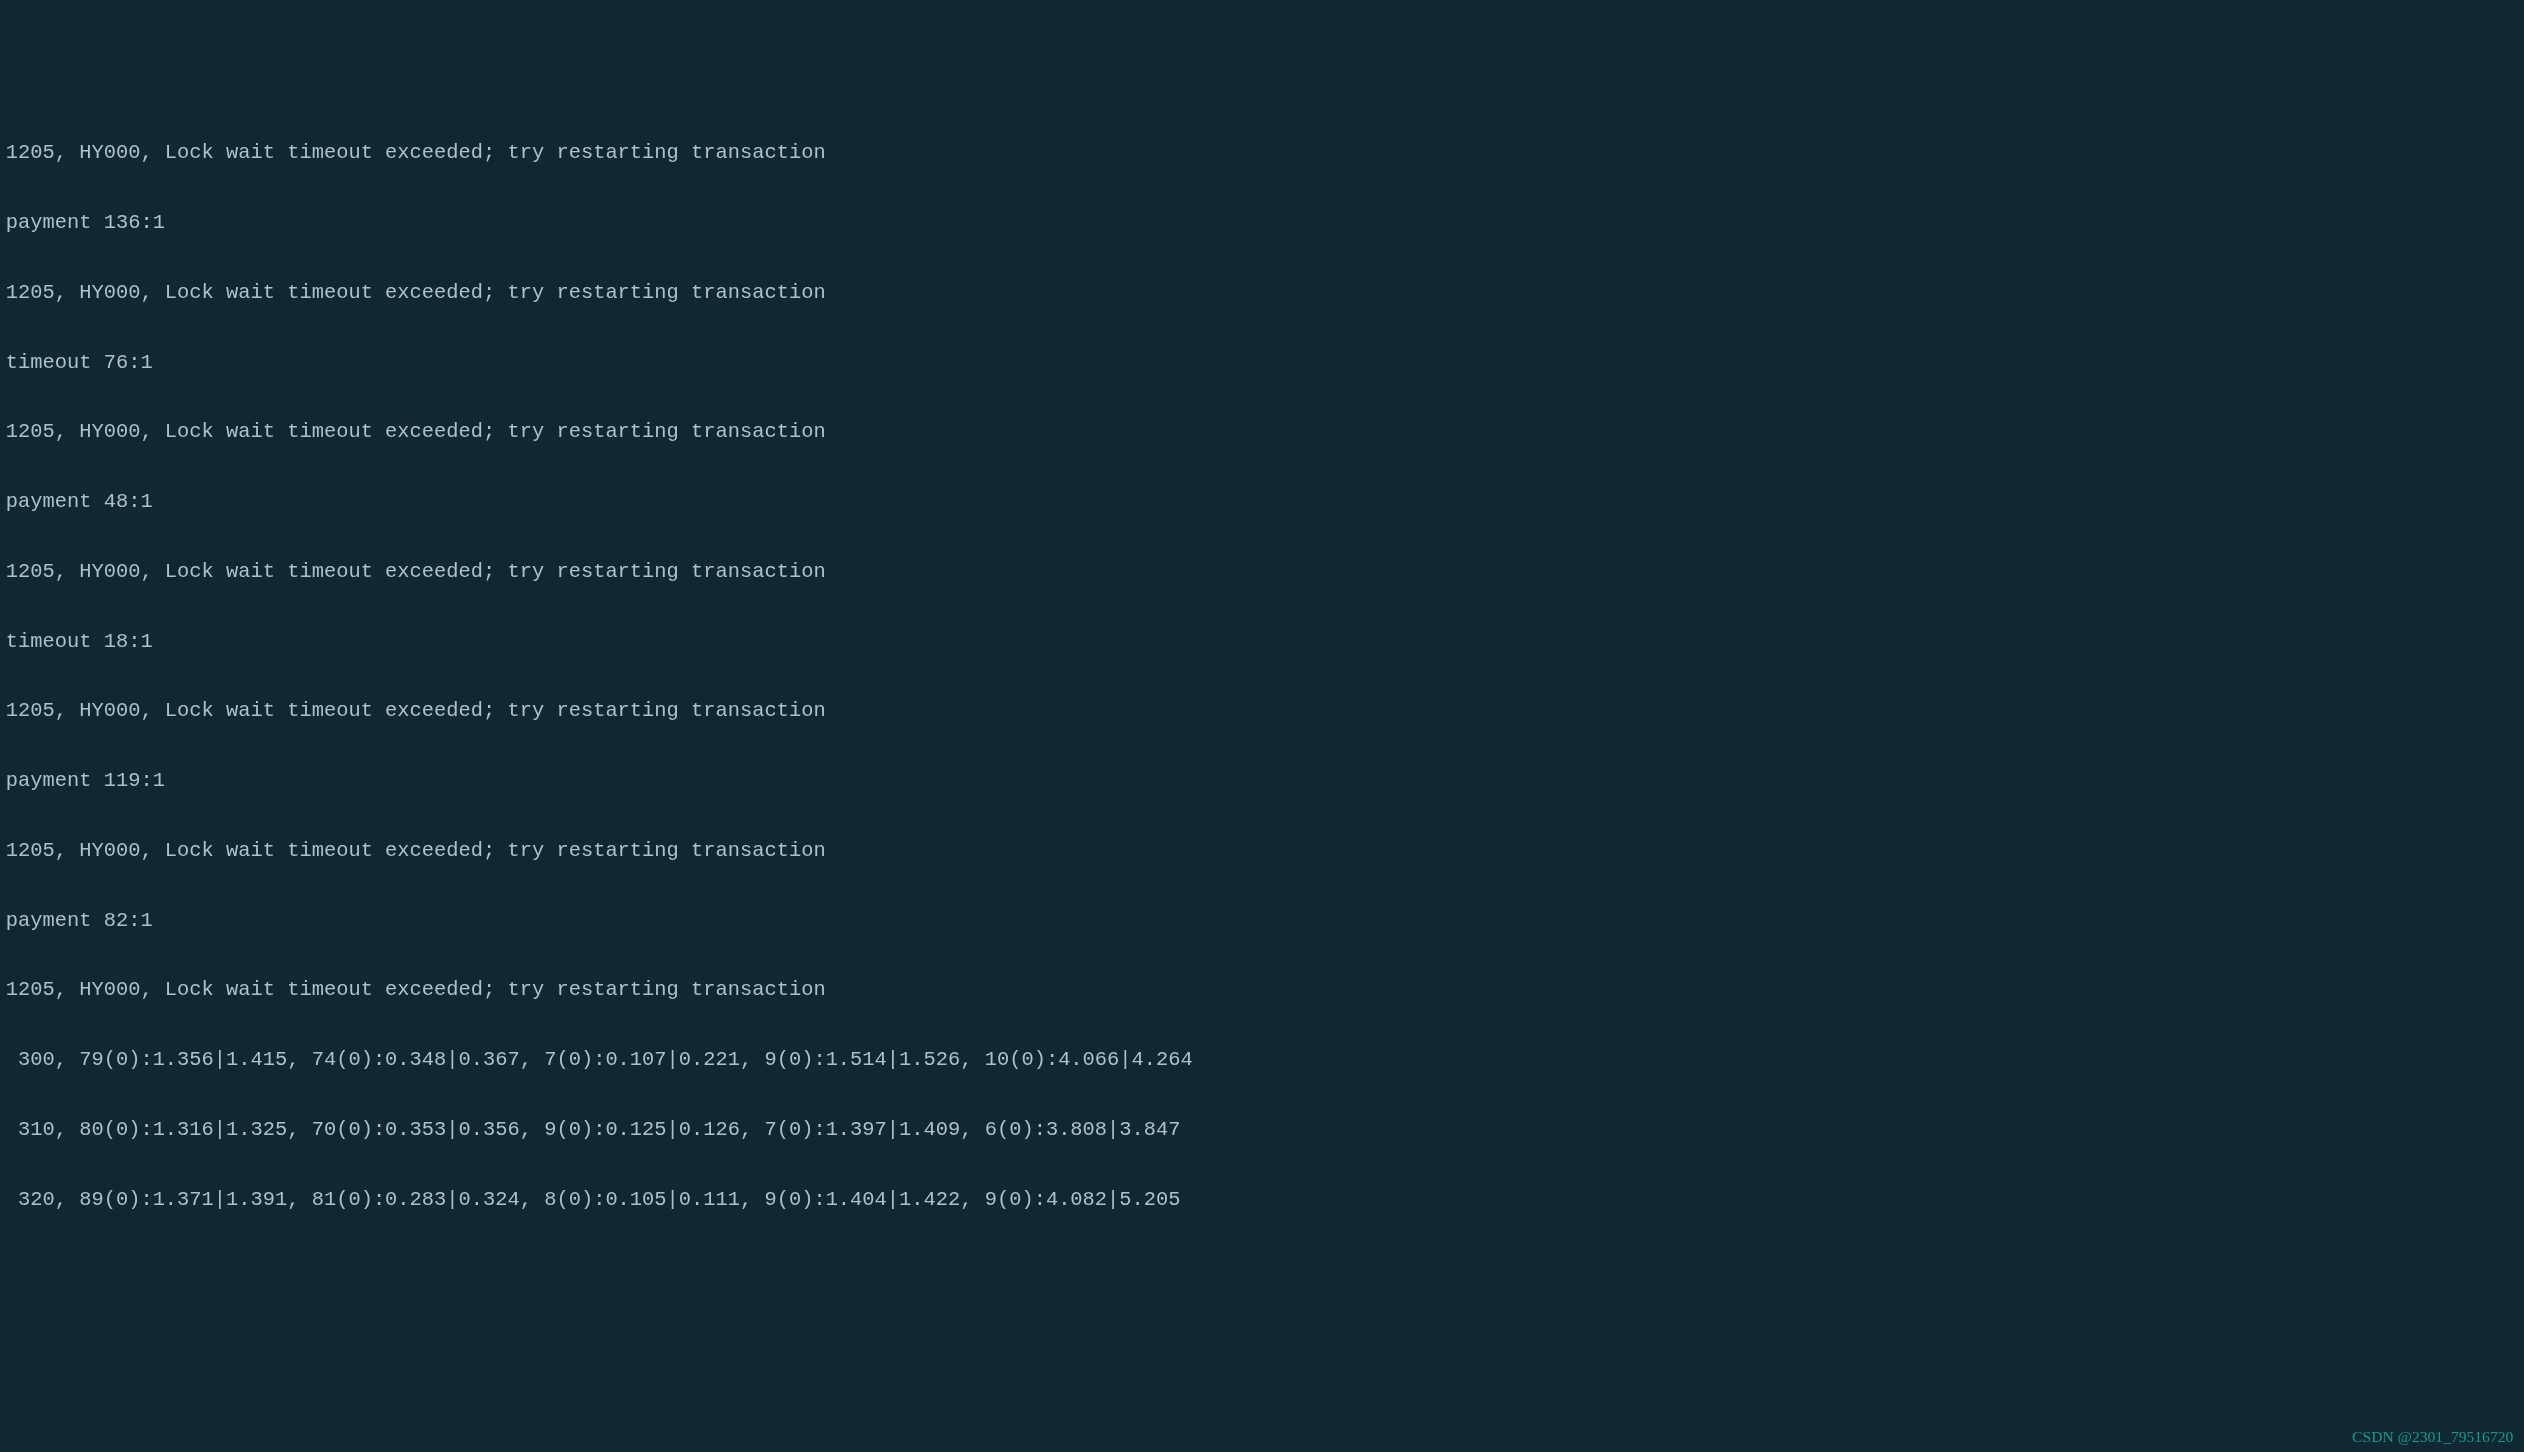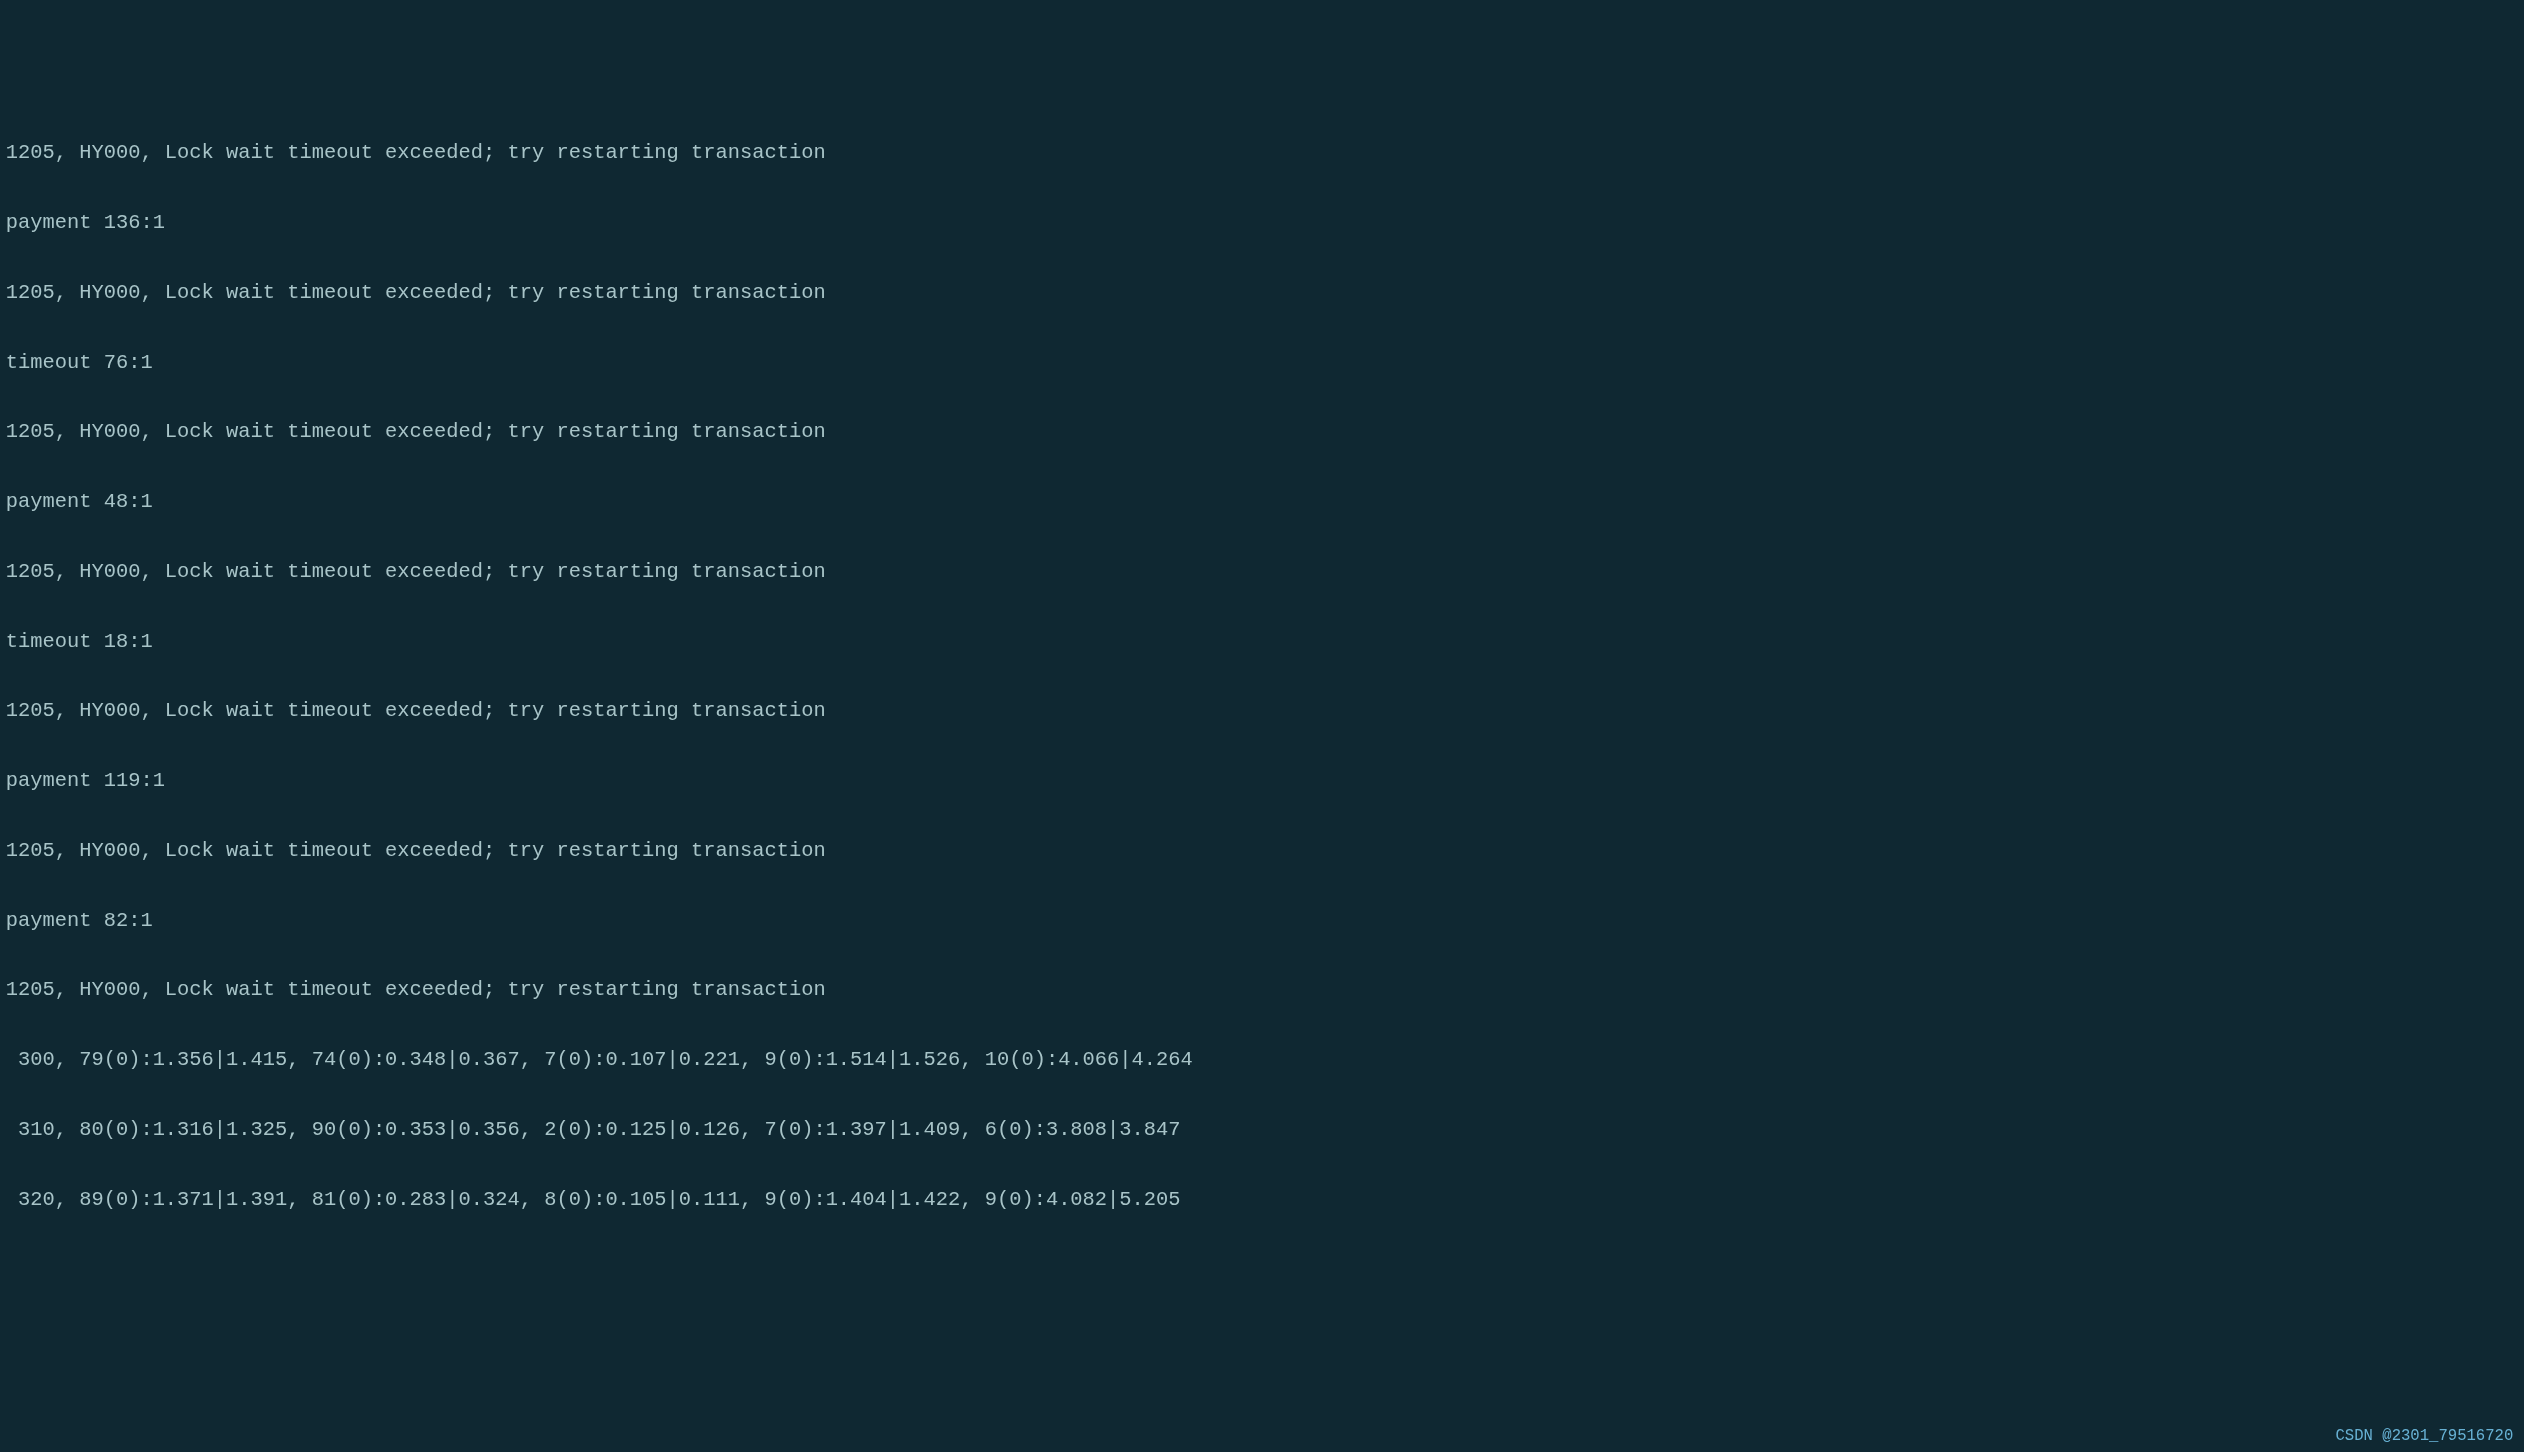--- a/index.html
+++ b/index.html
@@ -24,22 +24,22 @@
       font-family: inherit;
     }
     .line {
       display: block;
     }
     .watermark {
       position: absolute;
       bottom: 5.8px;
       right: 11.7px;
       font-size: 15.6px;
-      color: #7dd3fc;
-      font-family: Liberation Mono, monospace;
+      color: #14b8a6;
+      font-family: Liberation Serif, serif;
       opacity: 0.8;
     }
   </style>
 </head>
 <body>
 
 
 
 <div class="terminal-output">
   <span class="line">1205, HY000, Lock wait timeout exceeded; try restarting transaction</span>
@@ -49,21 +49,21 @@
   <span class="line">1205, HY000, Lock wait timeout exceeded; try restarting transaction</span>
   <span class="line">payment 48:1</span>
   <span class="line">1205, HY000, Lock wait timeout exceeded; try restarting transaction</span>
   <span class="line">timeout 18:1</span>
   <span class="line">1205, HY000, Lock wait timeout exceeded; try restarting transaction</span>
   <span class="line">payment 119:1</span>
   <span class="line">1205, HY000, Lock wait timeout exceeded; try restarting transaction</span>
   <span class="line">payment 82:1</span>
   <span class="line">1205, HY000, Lock wait timeout exceeded; try restarting transaction</span>
   <span class="line"> 300, 79(0):1.356|1.415, 74(0):0.348|0.367, 7(0):0.107|0.221, 9(0):1.514|1.526, 10(0):4.066|4.264</span>
-  <span class="line"> 310, 80(0):1.316|1.325, 90(0):0.353|0.356, 2(0):0.125|0.126, 7(0):1.397|1.409, 6(0):3.808|3.847</span>
+  <span class="line"> 310, 80(0):1.316|1.325, 70(0):0.353|0.356, 9(0):0.125|0.126, 7(0):1.397|1.409, 6(0):3.808|3.847</span>
   <span class="line"> 320, 89(0):1.371|1.391, 81(0):0.283|0.324, 8(0):0.105|0.111, 9(0):1.404|1.422, 9(0):4.082|5.205</span>
   
   
   
   
   
   
   
   
   

